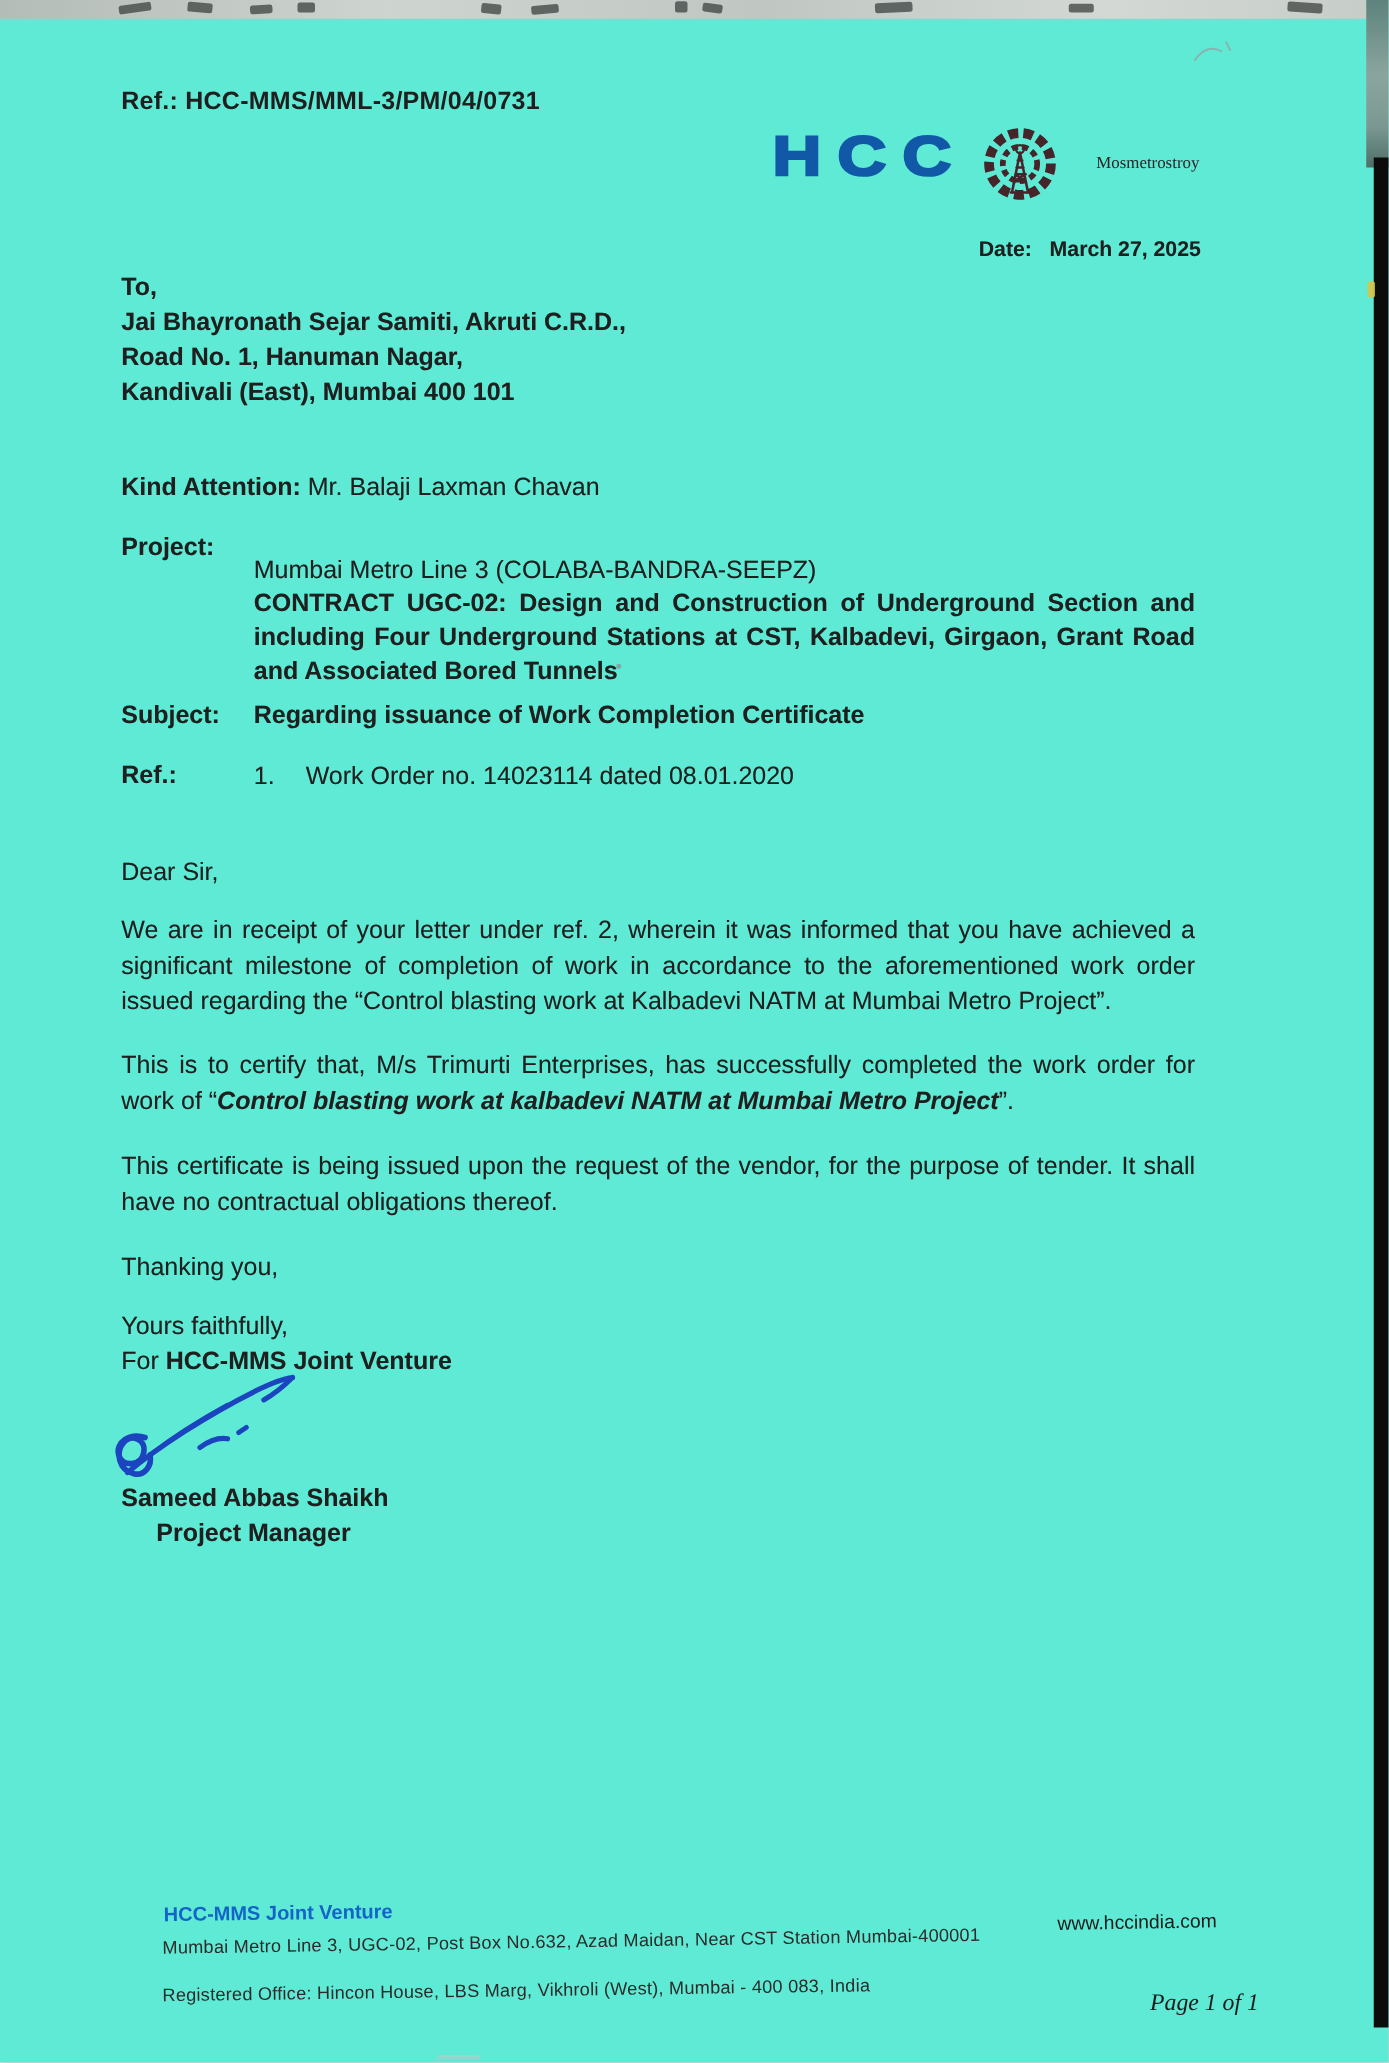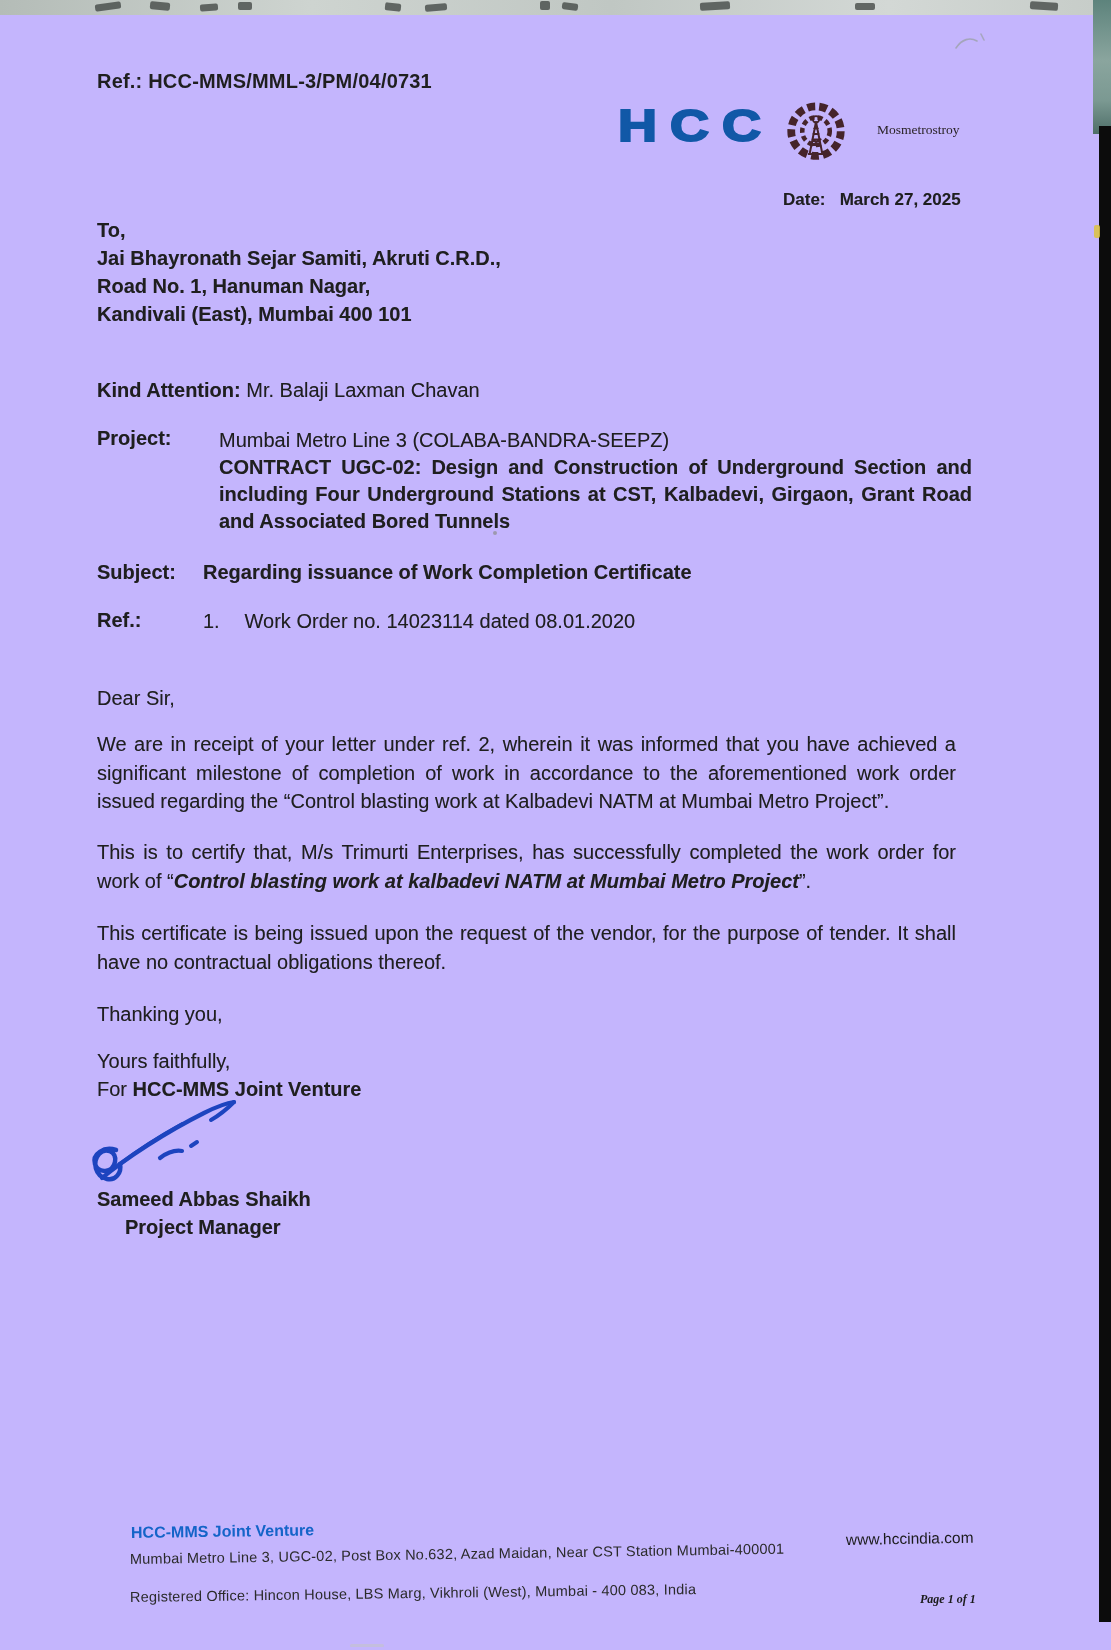--- a/index.html
+++ b/index.html
@@ -1,17 +1,17 @@
 <!DOCTYPE html>
 <html><head>
 <meta charset="utf-8">
 <style>
   html,body{margin:0;padding:0;background:#e9e9e9;}
   .page{
-    position:relative;width:1111px;height:1650px;background:#c4b5fd;
+    position:relative;width:1111px;height:1650px;background:#5eead4;
     overflow:hidden;font-family:"Liberation Sans",sans-serif;color:#1f1f1f;
     box-shadow:0 0 6px rgba(0,0,0,.25);
   }
   .abs{position:absolute;}
   .b{font-weight:bold;}
   .txt{font-size:20px;line-height:28px;text-shadow:0 0 .5px rgba(30,30,30,.35);}
   
   .scanstrip{left:0;top:0;width:1111px;height:15px;
     background:linear-gradient(90deg,#b4bcb7,#ced4d0 28%,#c0c7c3 55%,#d3d8d5 80%,#c6ccc8);}
   .mark{position:absolute;background:#3c413f;opacity:.75;border-radius:2px;}
@@ -41,21 +41,21 @@
   .sigsvg{left:86px;top:1094px;}
   .footer-co{left:131px;top:1524px;font-size:16px;font-weight:bold;color:#1464c8;
     transform:rotate(-.8deg);transform-origin:left center;}
   .footer-a1{left:130px;top:1551px;font-size:14.5px;color:#2b2b2b;letter-spacing:.2px;
     transform:rotate(-.9deg);transform-origin:left center;}
   .footer-a2{left:130px;top:1589px;font-size:14.5px;color:#2b2b2b;letter-spacing:.2px;
     transform:rotate(-.8deg);transform-origin:left center;}
   .footer-web{left:846px;top:1531px;font-size:15.5px;color:#1b1b1b;
     transform:rotate(-1deg);transform-origin:left center;}
   .footer-page{left:920px;top:1592px;font-family:"Liberation Serif",serif;
-    font-size:12px;font-weight:bold;font-style:italic;color:#1b1b1b;}
+    font-size:19px;font-weight:normal;font-style:italic;color:#1b1b1b;}
   .em-bi{font-weight:bold;font-style:italic;}
 </style>
 </head>
 <body>
 
 <div class="page">
 
   <div class="abs scanstrip">
     <span class="mark" style="left:95px;top:3px;width:26px;height:7px;transform:rotate(-8deg);"></span>
     <span class="mark" style="left:150px;top:2px;width:20px;height:8px;transform:rotate(5deg);"></span>
@@ -103,21 +103,21 @@
     <div>Road No. 1, Hanuman Nagar,</div>
     <div>Kandivali (East), Mumbai 400 101</div>
   </div>
 
   <div class="abs kindatt txt">
     <span class="b">Kind Attention:</span>
     <span>Mr. Balaji Laxman Chavan</span>
   </div>
 
   <div class="abs label-col txt b" style="top:424px;">Project:</div>
-  <div class="abs val-col txt" style="top:427px;line-height:27px;margin-left:16px;">
+  <div class="abs val-col txt" style="top:443px;line-height:27px;">
     <div>Mumbai Metro Line 3 (COLABA-BANDRA-SEEPZ)</div>
     <div class="b jline">CONTRACT UGC-02: Design and Construction of Underground Section and</div>
     <div class="b jline">including Four Underground Stations at CST, Kalbadevi, Girgaon, Grant Road</div>
     <div class="b">and Associated Bored Tunnels</div>
   </div>
   <div class="abs dot" style="left:493px;top:531px;"></div>
 
   <div class="abs label-col txt b" style="top:558px;">Subject:</div>
   <div class="abs val-col txt b" style="top:558px;">Regarding issuance of Work Completion Certificate</div>
 

